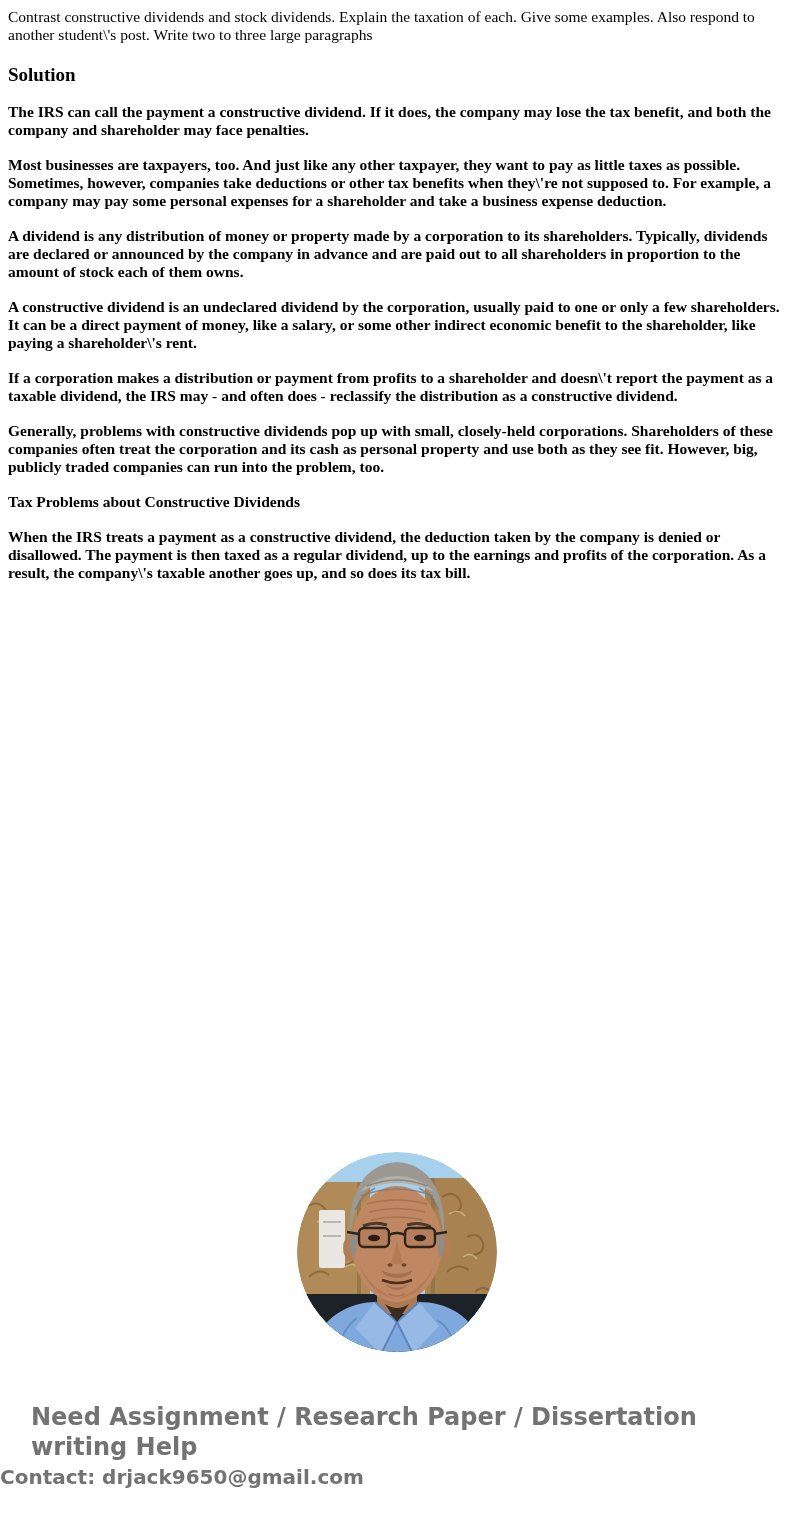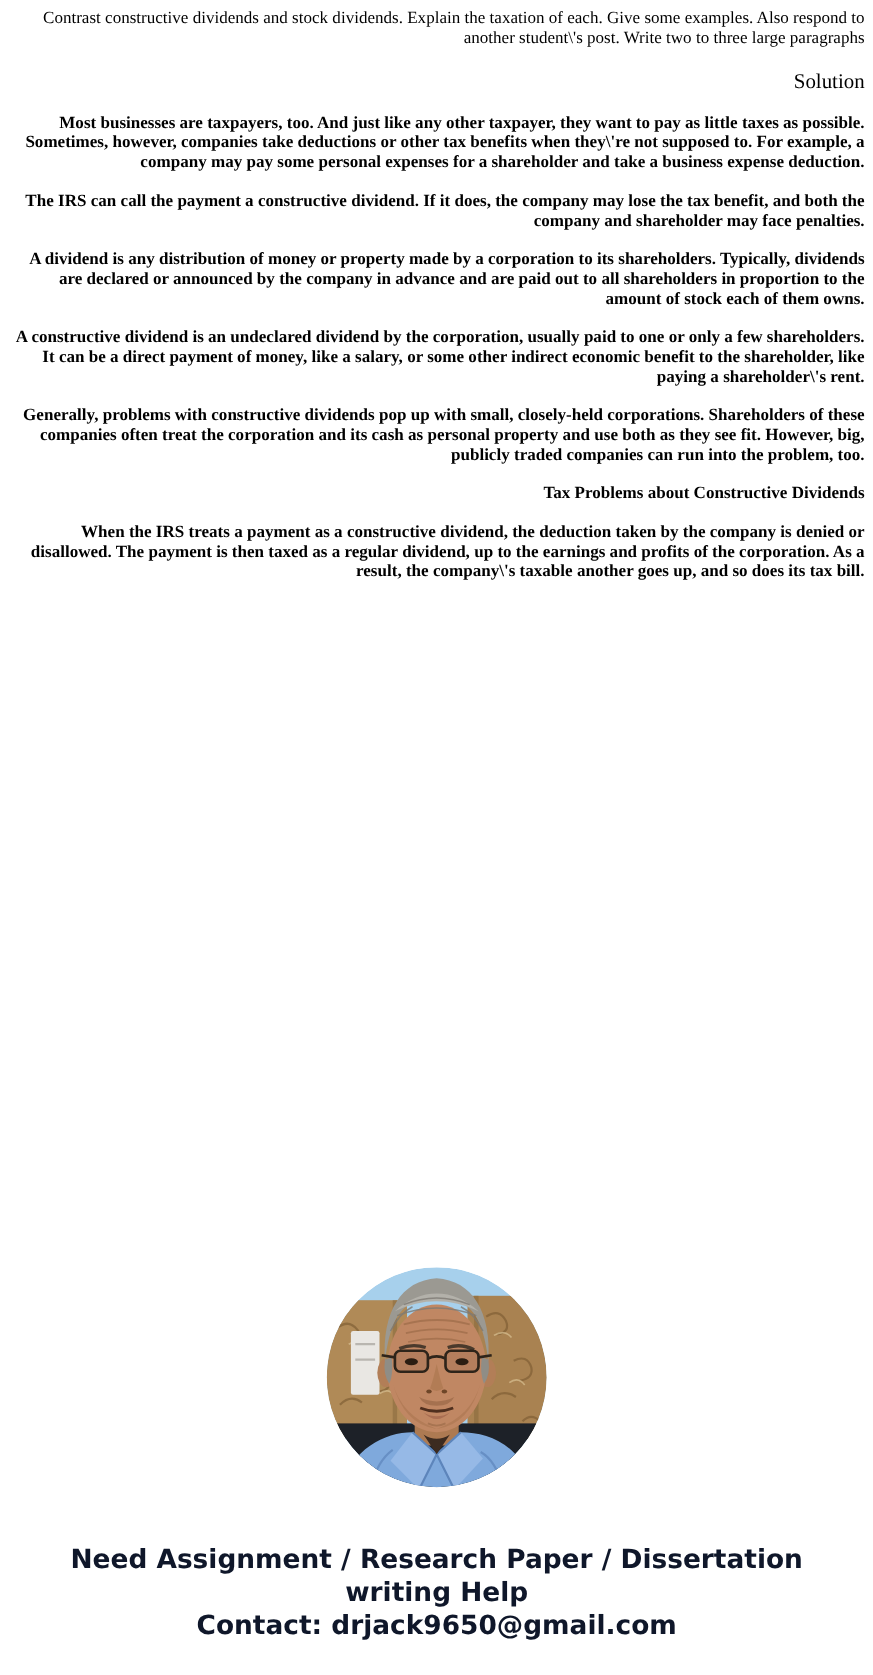--- a/index.html
+++ b/index.html
@@ -7,32 +7,31 @@
     width: 794px;
     height: 1523px;
     position: relative;
     overflow: hidden;
     background: #ffffff;
     color: #000000;
     font-family: "Liberation Serif", serif;
   }
   .content {
     padding: 0 8px;
-    text-align: right;
   }
   .question {
     font-size: 15.5px;
     line-height: 18px;
     font-weight: 400;
     margin: 8px 0 0 0;
   }
   .solution-heading {
     font-size: 19px;
     line-height: 22px;
-    font-weight: 400;
+    font-weight: 700;
     margin: 20px 0 0 0;
   }
   .para, .sub-heading {
     font-size: 15.5px;
     line-height: 18px;
     font-weight: 700;
     margin: 17px 0 0 0;
   }
   .avatar-wrap {
     position: absolute;
@@ -42,49 +41,49 @@
     height: 200px;
     border-radius: 50%;
     overflow: hidden;
   }
   .avatar-wrap svg { display: block; }
   .footer {
     position: absolute;
     top: 1402px;
     left: 0;
     width: 794px;
-    text-align: center;
     font-family: "DejaVu Sans", sans-serif;
     font-weight: bold;
-    color: #0f172a;
+    color: #737373;
   }
   .footer-heading {
     font-size: 24px;
     line-height: 30px;
     max-width: 732px;
     margin: 0 auto;
   }
   .footer-contact {
-    font-size: 24px;
+    font-size: 20px;
     line-height: 30px;
   }
 </style>
 </head>
 <body>
 
 <div class="content">
   <p class="question">Contrast constructive dividends and stock dividends. Explain the taxation of each. Give some examples. Also respond to another student\'s post. Write two to three large paragraphs</p>
 
   <h2 class="solution-heading">Solution</h2>
 
+  <p class="para">The IRS can call the payment a constructive dividend. If it does, the company may lose the tax benefit, and both the company and shareholder may face penalties.</p>
   <p class="para">Most businesses are taxpayers, too. And just like any other taxpayer, they want to pay as little taxes as possible. Sometimes, however, companies take deductions or other tax benefits when they\'re not supposed to. For example, a company may pay some personal expenses for a shareholder and take a business expense deduction.</p>
-  <p class="para">The IRS can call the payment a constructive dividend. If it does, the company may lose the tax benefit, and both the company and shareholder may face penalties.</p>
 
   <p class="para">A dividend is any distribution of money or property made by a corporation to its shareholders. Typically, dividends are declared or announced by the company in advance and are paid out to all shareholders in proportion to the amount of stock each of them owns.</p>
   <p class="para">A constructive dividend is an undeclared dividend by the corporation, usually paid to one or only a few shareholders. It can be a direct payment of money, like a salary, or some other indirect economic benefit to the shareholder, like paying a shareholder\'s rent.</p>
+  <p class="para">If a corporation makes a distribution or payment from profits to a shareholder and doesn\'t report the payment as a taxable dividend, the IRS may - and often does - reclassify the distribution as a constructive dividend.</p>
   <p class="para">Generally, problems with constructive dividends pop up with small, closely-held corporations. Shareholders of these companies often treat the corporation and its cash as personal property and use both as they see fit. However, big, publicly traded companies can run into the problem, too.</p>
 
   <h3 class="sub-heading">Tax Problems about Constructive Dividends</h3>
 
   <p class="para">When the IRS treats a payment as a constructive dividend, the deduction taken by the company is denied or disallowed. The payment is then taxed as a regular dividend, up to the earnings and profits of the corporation. As a result, the company\'s taxable another goes up, and so does its tax bill.</p>
 </div>
 
 <div class="avatar-wrap">
   <svg width="200" height="200" viewBox="0 0 200 200">
     <defs>

